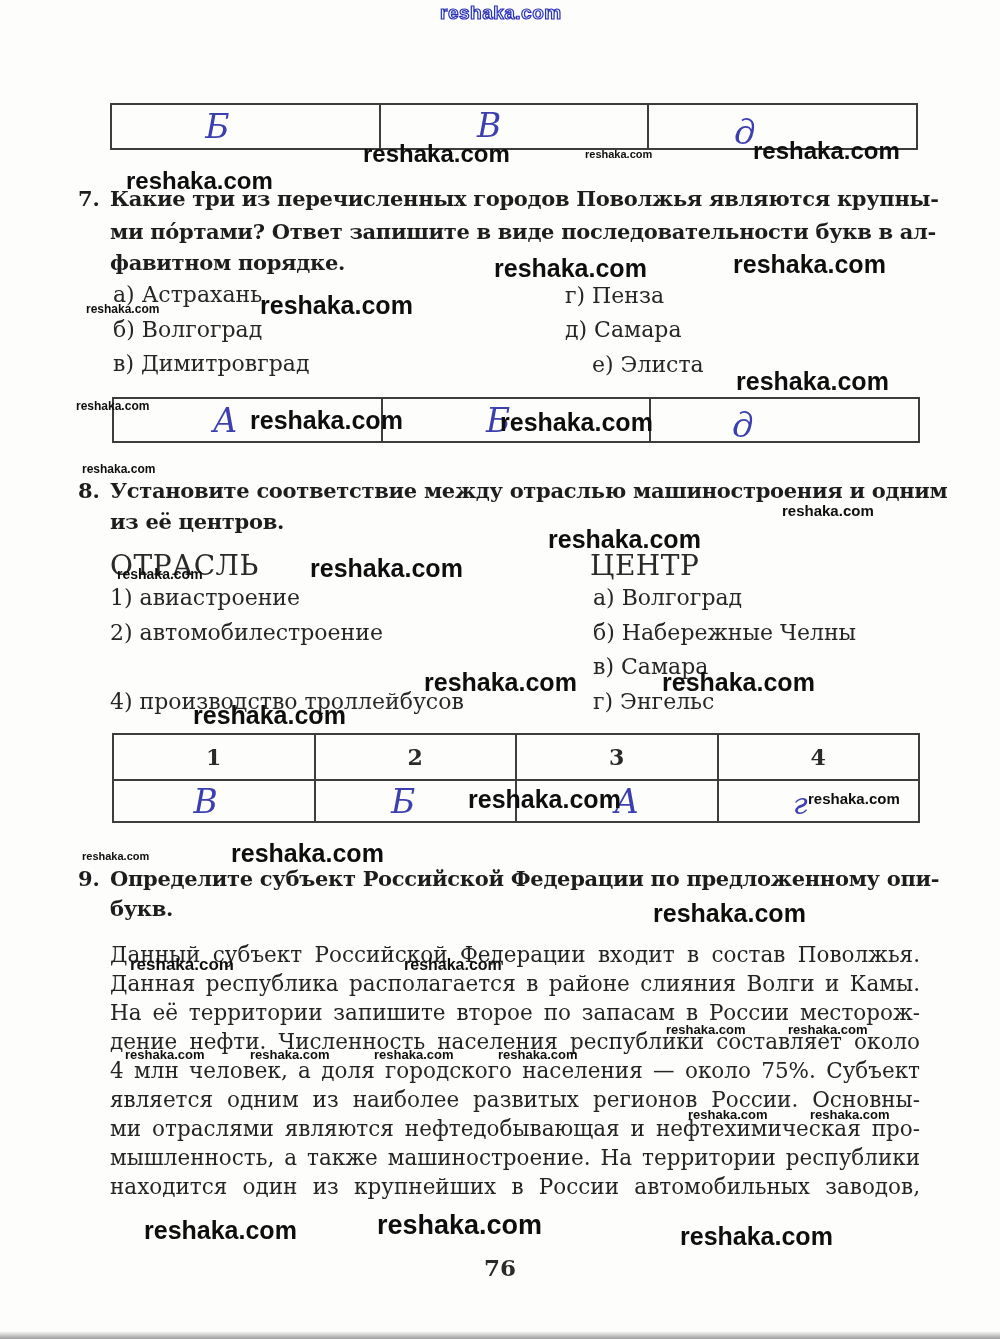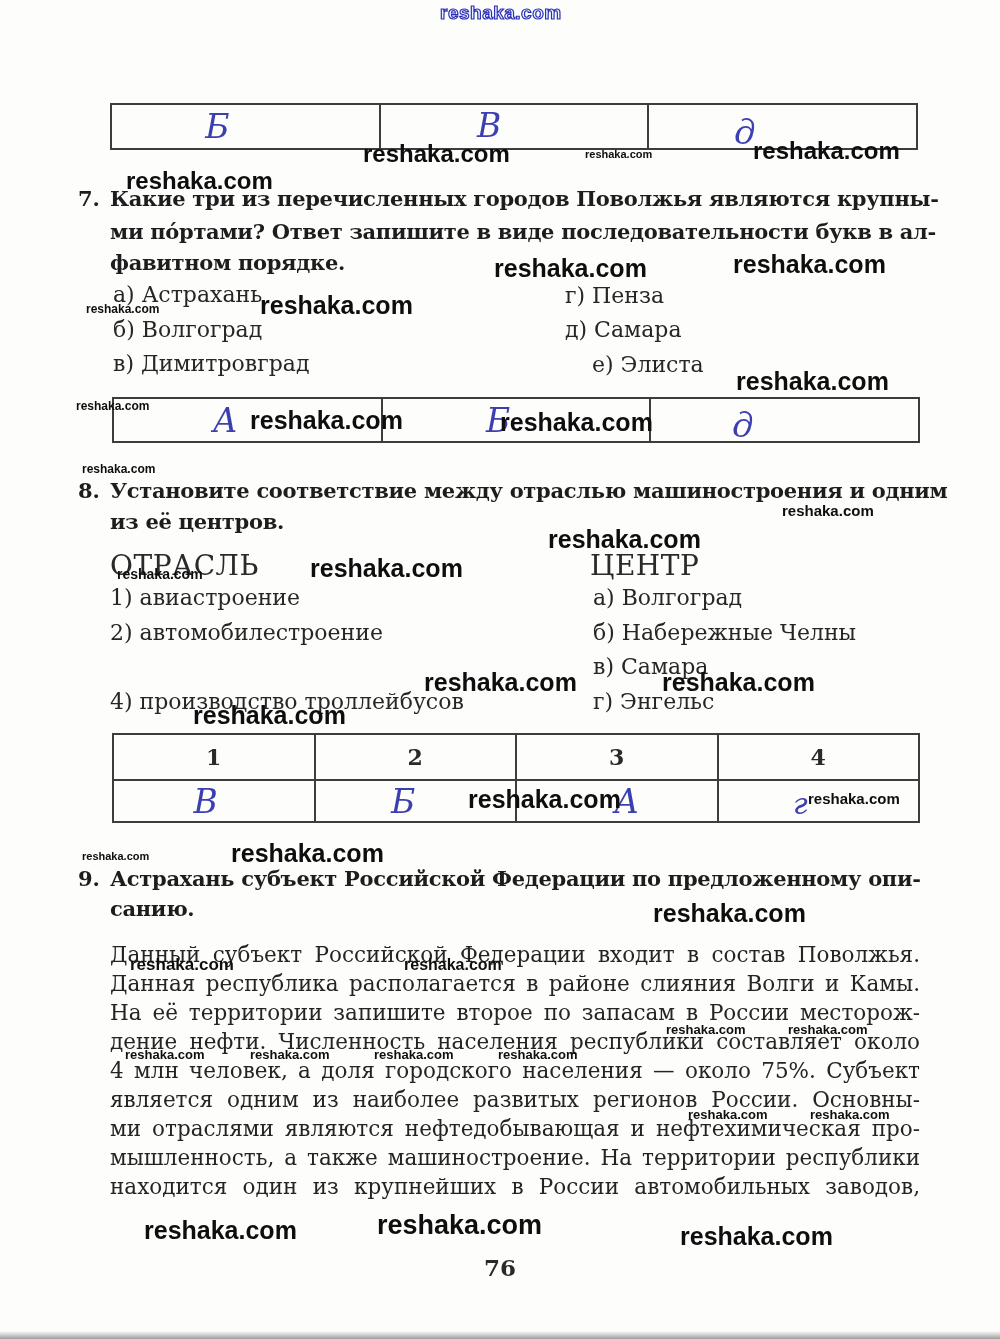--- a/index.html
+++ b/index.html
@@ -131,22 +131,22 @@
       <div class="cell">
         <span class="ink" style="transform:translateX(10px);">А</span>
       </div>
       <div class="cell">
         <span class="ink" style="transform:translateX(-18px) translateY(3px); font-size:29px;">г</span>
       </div>
     </div>
   </div>
 
   <span class="qnum" style="top:866px;">9.</span>
-  <div class="qline" style="top:866px;">Астрахань субъект Российской Федерации по предложенному опи-</div>
-  <div class="qline" style="top:896px;">санию.</div>
+  <div class="qline" style="top:866px;">Определите субъект Российской Федерации по предложенному опи-</div>
+  <div class="qline" style="top:896px;">букв.</div>
 
   <div class="pline" style="top:942px;">Данный субъект Российской Федерации входит в состав Поволжья.</div>
   <div class="pline" style="top:971px;">Данная республика располагается в районе слияния Волги и Камы.</div>
   <div class="pline" style="top:1000px;">На её территории запишите второе по запасам в России месторож-</div>
   <div class="pline" style="top:1029px;">дение нефти. Численность населения республики составляет около</div>
   <div class="pline" style="top:1058px;">4 млн человек, а доля городского населения — около 75%. Субъект</div>
   <div class="pline" style="top:1087px;">является одним из наиболее развитых регионов России. Основны-</div>
   <div class="pline" style="top:1116px;">ми отраслями являются нефтедобывающая и нефтехимическая про-</div>
   <div class="pline" style="top:1145px;">мышленность, а также машиностроение. На территории республики</div>
   <div class="pline" style="top:1174px;">находится один из крупнейших в России автомобильных заводов,</div>

